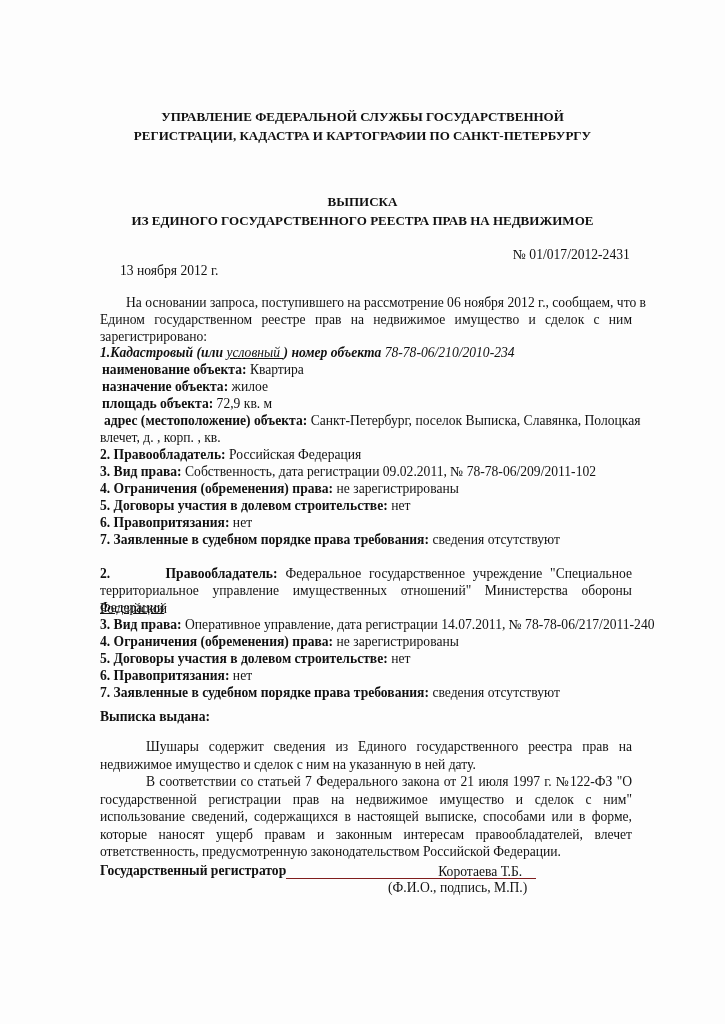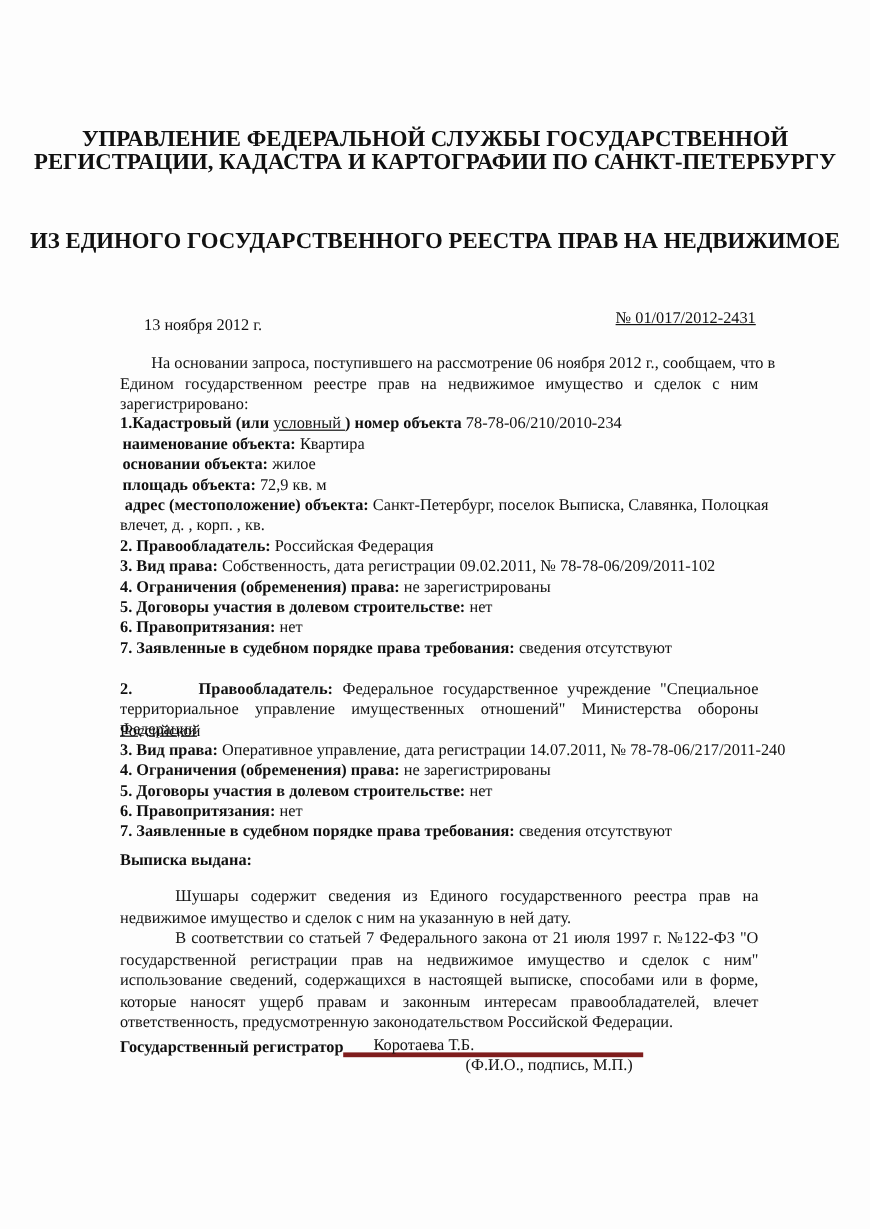--- a/index.html
+++ b/index.html
@@ -1,54 +1,55 @@
 <!DOCTYPE html>
 <html><head>
 <meta charset="utf-8">
 <style>
   html, body { margin: 0; padding: 0; }
   body {
     width: 725px; height: 1024px; background: #fdfdfd; position: relative; overflow: hidden;
     font-family: "Liberation Serif", "DejaVu Serif", serif; color: #111; font-size: 13.6px;
   }
   .abs { position: absolute; }
-  .hdr { left: 0; width: 725px; text-align: center; font-weight: bold; font-size: 19px; line-height: 19px; }
+  .hdr { left: 0; width: 725px; text-align: center; font-weight: bold; font-size: 13px; line-height: 19px; }
   .line { left: 100px; white-space: nowrap; line-height: 17px; }
   .just { left: 100px; width: 532px; text-align: justify; line-height: 17.5px; }
   b { font-weight: bold; }
   .u { text-decoration: underline; }
-  .sigline { display: inline-block; border-bottom: 4px solid #7f1d1d; width: 225px; height: 15px; vertical-align: bottom; padding-left: 25px; }
+  .sigline { display: inline-block; border-bottom: 1px solid #7f1d1d; width: 225px; text-align: right; height: 15px; vertical-align: bottom; padding-left: 25px; }
 </style>
 </head>
 <body>
 
 <div class="abs hdr" style="top:107px;">
   <div>УПРАВЛЕНИЕ ФЕДЕРАЛЬНОЙ СЛУЖБЫ ГОСУДАРСТВЕННОЙ</div>
   <div>РЕГИСТРАЦИИ, КАДАСТРА И КАРТОГРАФИИ ПО САНКТ-ПЕТЕРБУРГУ</div>
 </div>
 
 <div class="abs hdr" style="top:192px;">
+  <div>ВЫПИСКА</div>
   <div>ИЗ ЕДИНОГО ГОСУДАРСТВЕННОГО РЕЕСТРА ПРАВ НА НЕДВИЖИМОЕ</div>
 </div>
 
 <div class="abs line" style="top:262px; left:120px;">13 ноября  2012 г.</div>
-<div class="abs line" style="top:256px; left:513px;text-decoration:underline;">№ 01/017/2012-2431</div>
+<div class="abs line" style="top:246px; left:513px;">№ 01/017/2012-2431</div>
 
 <div class="abs line" style="top:294px; left:126px;">На основании запроса, поступившего на рассмотрение 06 ноября  2012 г., сообщаем, что в</div>
 <div class="abs just" style="top:311px; text-align-last: justify;">Едином государственном реестре прав на недвижимое имущество и сделок с ним</div>
 <div class="abs line" style="top:328px;">зарегистрировано:</div>
 
-<div class="abs line" style="top:344px;">
+<div class="abs line" style="top:344px;font-style:italic;">
   <b>1.Кадастровый (или </b><span class="u">условный </span><b>) номер объекта</b><span> 78-78-06/210/2010-234</span>
 </div>
 <div class="abs line" style="top:361px; left:102px;">
   <b>наименование объекта:</b><span> Квартира</span>
 </div>
 <div class="abs line" style="top:378px; left:102px;">
-  <b>основании объекта:</b><span> жилое</span>
+  <b>назначение объекта:</b><span> жилое</span>
 </div>
 <div class="abs line" style="top:395px; left:102px;">
   <b>площадь объекта:</b><span>  72,9 кв. м</span>
 </div>
 <div class="abs line" style="top:412px; left:104px;">
   <b>адрес (местоположение) объекта:</b><span> Санкт-Петербург, поселок Выписка, Славянка, Полоцкая</span>
 </div>
 <div class="abs line" style="top:429px;">влечет, д.  , корп.  , кв.</div>
 
 <div class="abs line" style="top:446px;">

